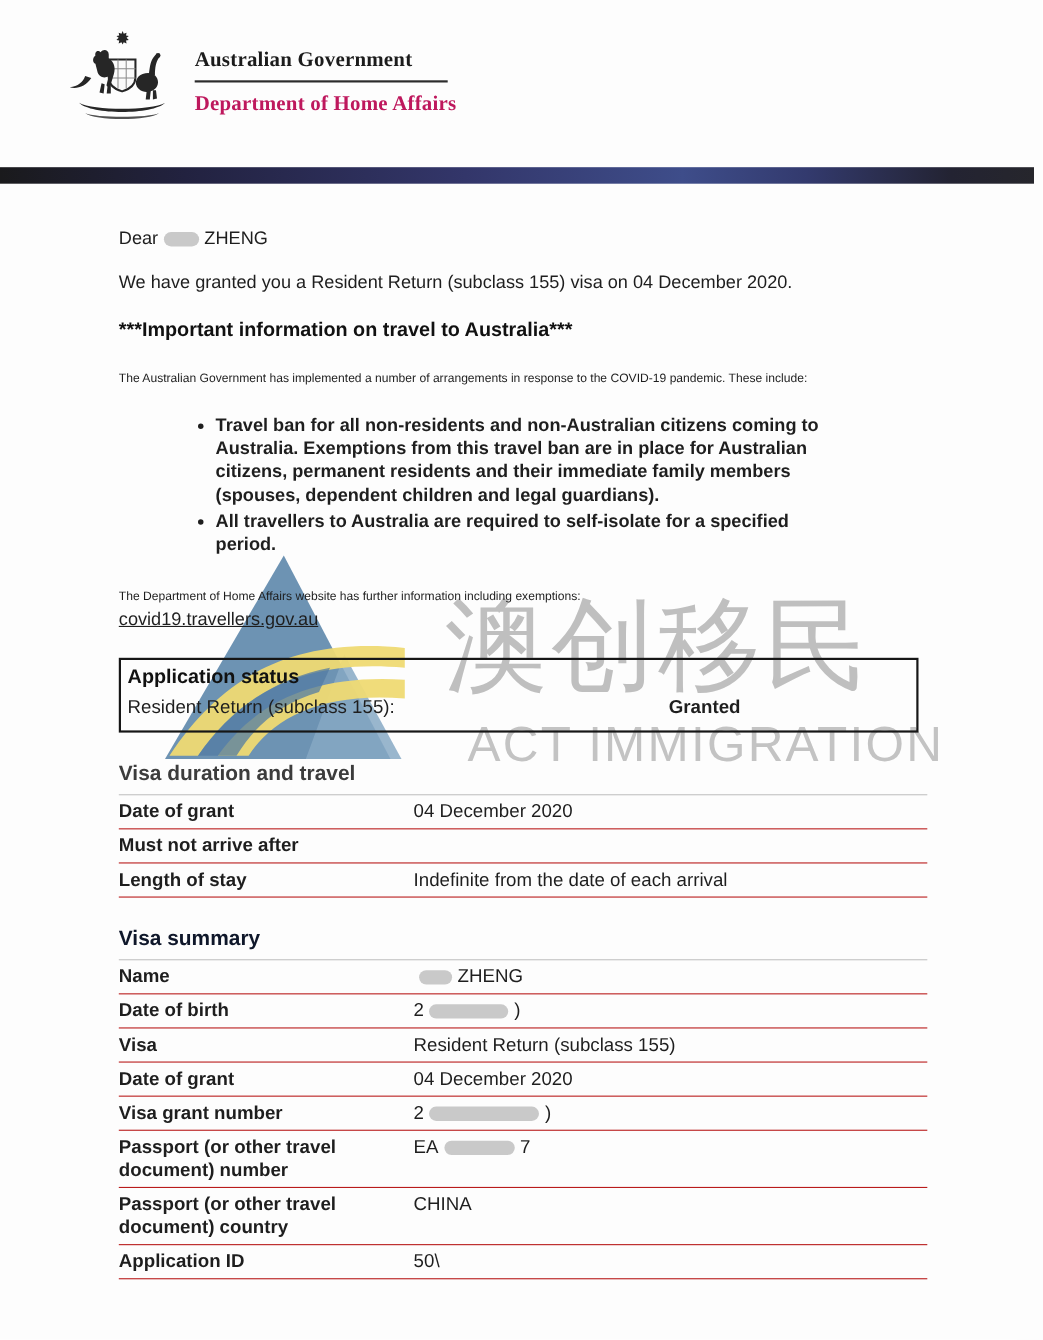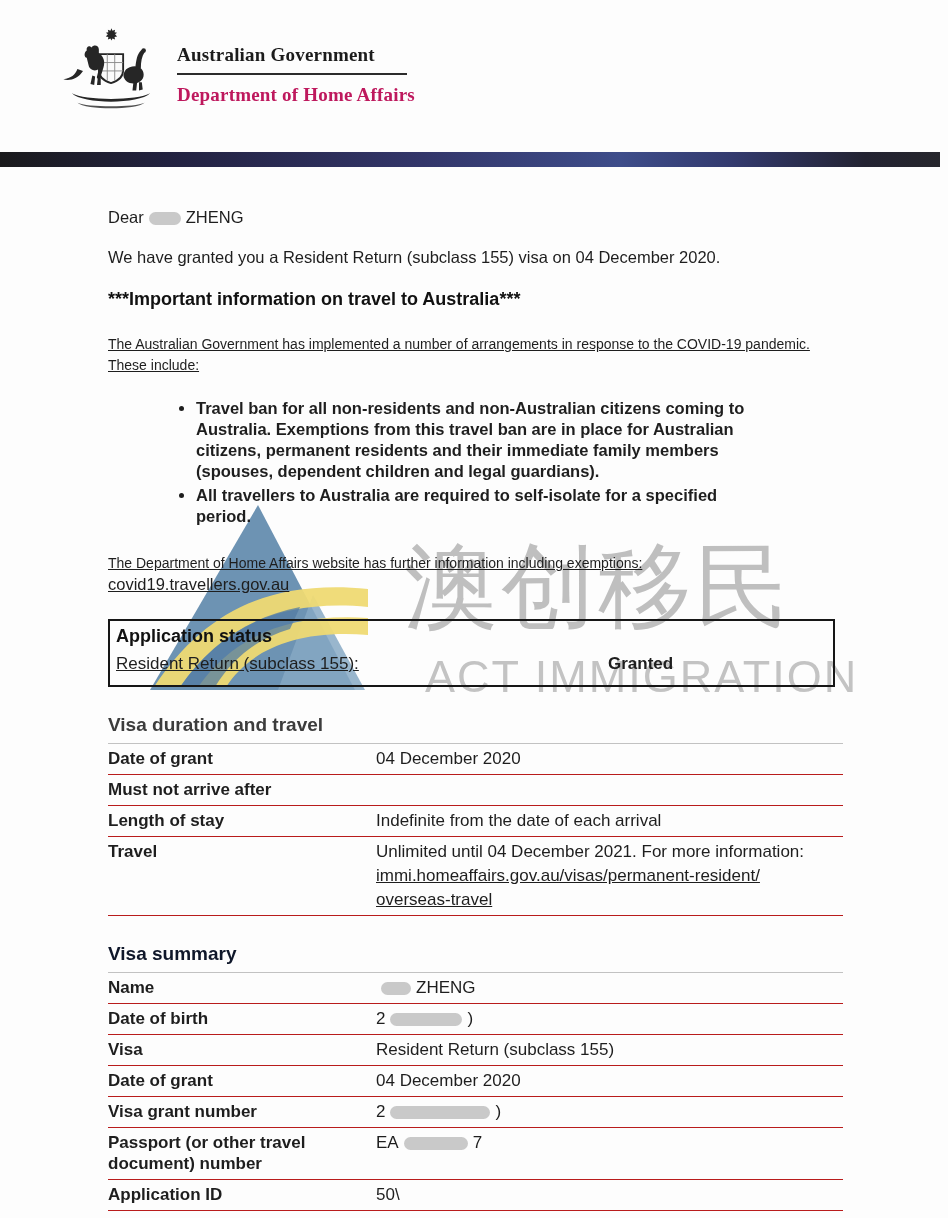--- a/index.html
+++ b/index.html
@@ -32,39 +32,39 @@
   }
   .wm-en{
     position:absolute;left:425px;top:651px;z-index:0;
     font-size:45px;letter-spacing:2px;color:#9d9d9d;opacity:.6;white-space:nowrap;
   }
   
   .content{position:absolute;top:166px;left:108px;width:737px;z-index:1;}
   .dear{margin:42px 0 0;font-size:16.5px;}
   .intro{margin:21px 0 0;font-size:16.5px;}
   .imp{margin:22px 0 0;font-size:18px;font-weight:bold;color:#111;}
-  .para{margin:24px 0 0;font-size:14px;line-height:21px;width:734px;text-decoration:underline;}
+  .para{margin:24px 0 0;font-size:11px;line-height:21px;width:734px;}
   ul.bullets{margin:22px 0 0;padding-left:88px;width:560px;list-style:disc;}
   ul.bullets li{font-size:16.5px;line-height:21px;margin:0 0 3px;font-weight:bold;}
   .website{margin-top:26px;}
   .doc-link{color:#1e1e1e;text-decoration:underline;}
   .covid-link{display:inline-block;margin-top:1px;font-size:16.5px;}
   
   .redact{
     display:inline-block;height:13px;border-radius:7px;background:#c9c9c9;
     vertical-align:middle;margin:0 5px;filter:blur(.6px);
   }
   .w32{width:32px;}
   
   .status-box{
     margin-top:25px;border:2px solid #161616;background:transparent;
     width:711px;padding:5px 6px 9px;
   }
   .status-box h3{margin:0;font-size:18px;font-weight:bold;color:#111;}
-  .status-row{position:relative;margin-top:7px;font-size:17px;height:22px;text-decoration:underline;}
+  .status-row{position:relative;margin-top:7px;font-size:17px;height:22px;}
   .granted{position:absolute;left:492px;top:0;font-weight:bold;}
   
   .sec{margin:27px 0 0;font-size:19px;font-weight:bold;color:#0f172a;}
   .sec.gray{color:#3c3c3c;}
   
   .dtable{margin-top:7px;border-top:1px solid #c2c2c2;width:735px;}
   .trow{display:flex;border-bottom:1px solid #b91c1c;padding:4px 0 5px;}
   .tlabel{flex:none;width:268px;font-weight:bold;font-size:17px;line-height:21px;padding-right:14px;box-sizing:border-box;}
   .tvalue{flex:1;font-size:17px;line-height:21px;}
   .vline{margin-bottom:3px;}
@@ -152,28 +152,20 @@
         </div>
         <div class="trow">
           <div class="tlabel">Must not arrive after</div>
         </div>
         <div class="trow">
           <div class="tlabel">Length of stay</div>
           <div class="tvalue">
             <div class="vline"><span>Indefinite from the date of each arrival</span></div>
           </div>
         </div>
-        <div class="trow">
-          <div class="tlabel">Travel</div>
-          <div class="tvalue">
-            <div class="vline"><span>Unlimited until 04 December 2021. For more information:</span></div>
-            <div class="vline"><a href="#" class="doc-link">immi.homeaffairs.gov.au/visas/permanent-resident/</a></div>
-            <div class="vline"><a href="#" class="doc-link">overseas-travel</a></div>
-          </div>
-        </div>
       </div>
 
     <h3 class="sec">Visa summary</h3>
     <div class="dtable" id="summary-table">
         <div class="trow">
           <div class="tlabel">Name</div>
           <div class="tvalue"><span class="redact" style="width: 30px;"></span><span>ZHENG</span></div>
         </div>
         <div class="trow">
           <div class="tlabel">Date of birth</div>
@@ -187,20 +179,24 @@
           <div class="tlabel">Date of grant</div>
           <div class="tvalue"><span>04 December 2020</span></div>
         </div>
         <div class="trow">
           <div class="tlabel">Visa grant number</div>
           <div class="tvalue"><span>2</span><span class="redact" style="width: 100px;"></span><span>)</span></div>
         </div>
         <div class="trow">
           <div class="tlabel">Passport (or other travel document) number</div>
           <div class="tvalue"><span>EA</span><span class="redact" style="width: 64px;"></span><span>7</span></div>
+        </div>
+        <div class="trow">
+          <div class="tlabel">Passport (or other travel document) country</div>
+          <div class="tvalue"><span>CHINA</span></div>
         </div>
         <div class="trow">
           <div class="tlabel">Application ID</div>
           <div class="tvalue"><span>50</span><span>\</span></div>
         </div>
       </div>
 
     
   </main>
 </div>

